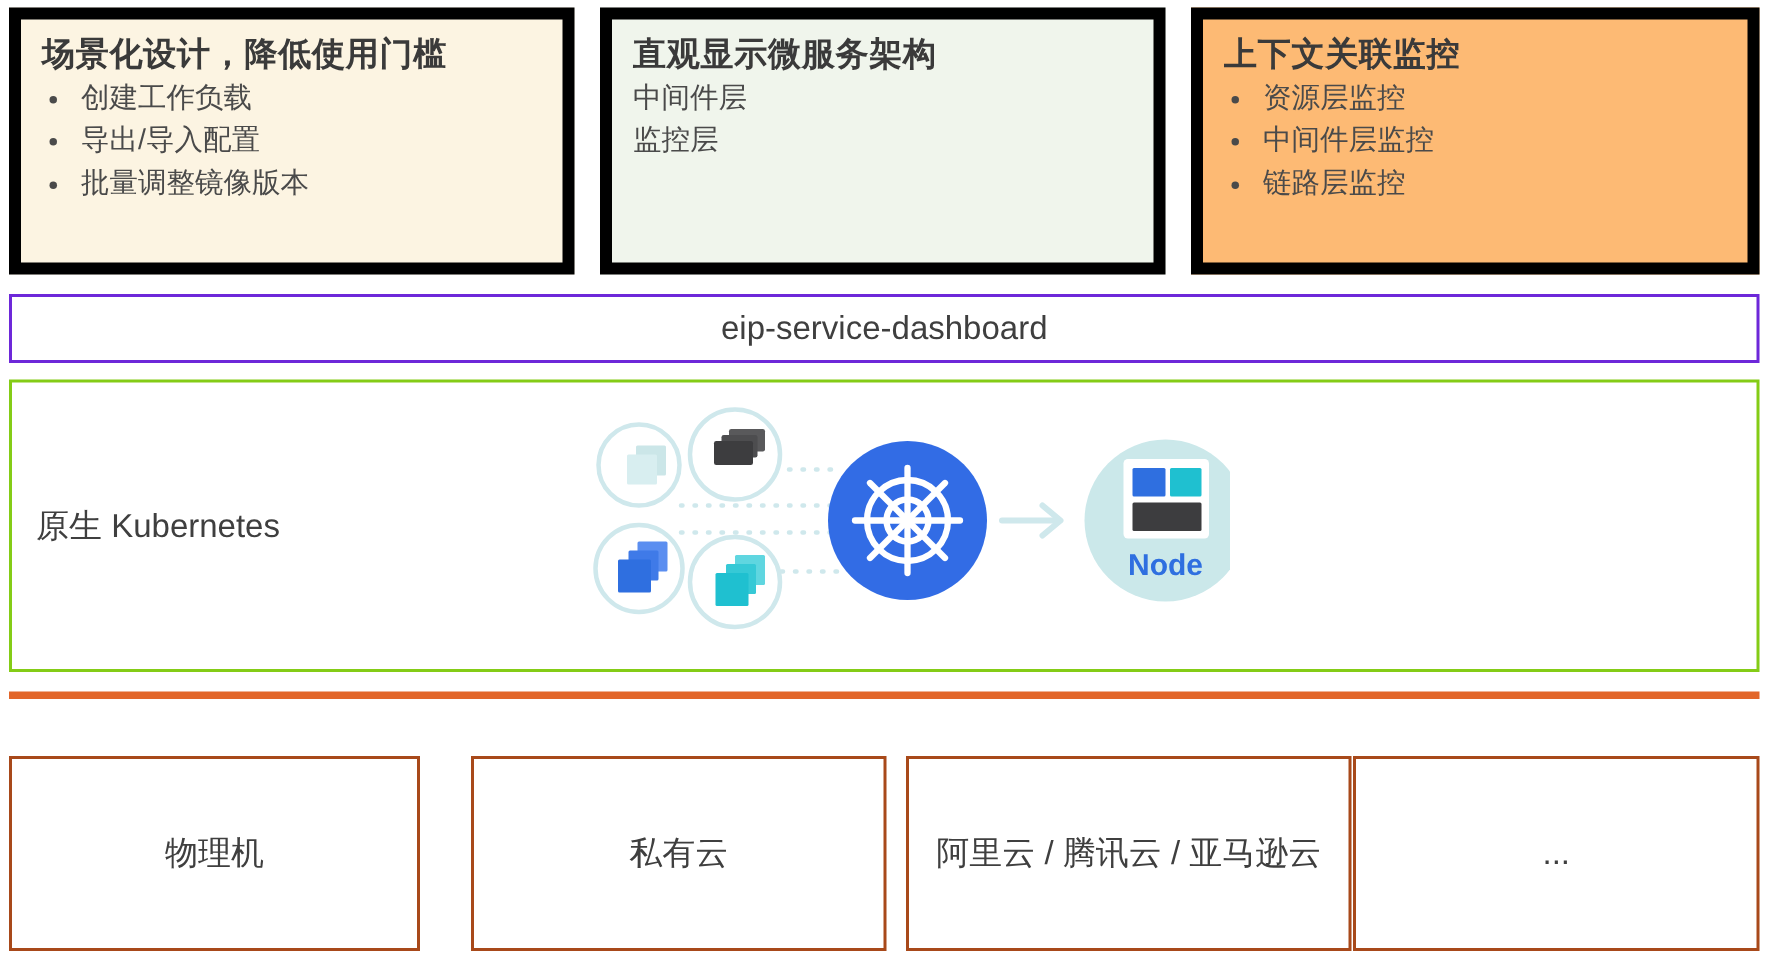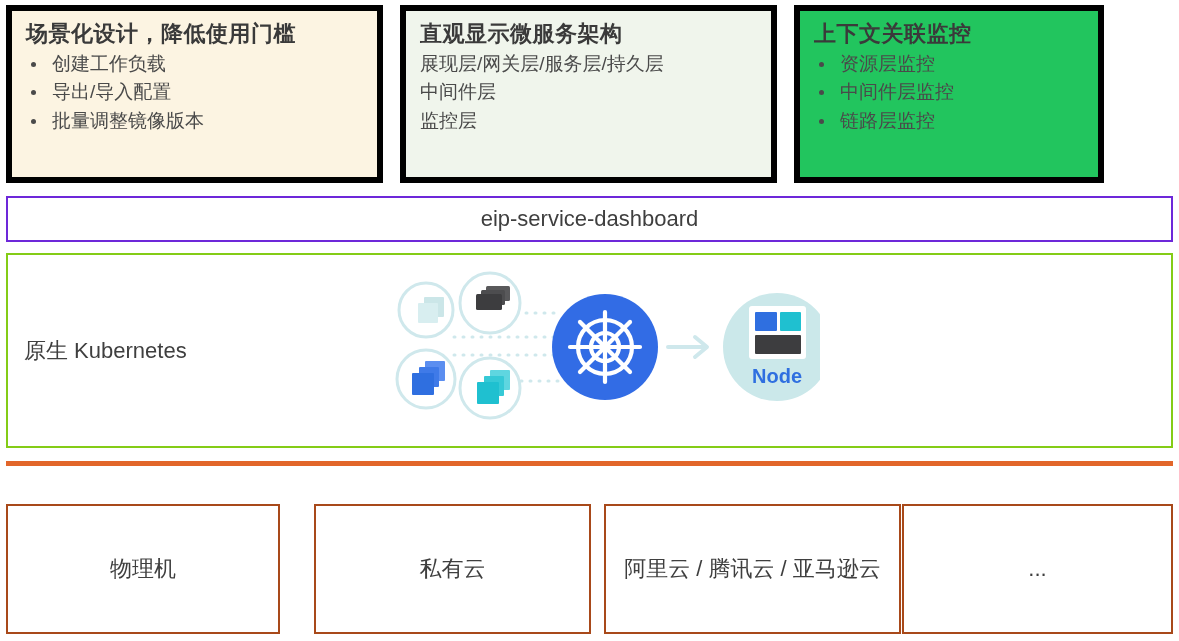--- a/index.html
+++ b/index.html
@@ -28,27 +28,27 @@
     position: absolute;
     left: 6px;
     top: 5px;
     width: 1167px;
     height: 178px;
     display: flex;
     gap: 17px;
   }
   .feature-card {
     box-sizing: border-box;
-    border: 6px solid #000000;
+    border: 8px solid #000000;
     padding: 9px 14px 10px 14px;
     overflow: hidden;
   }
   .feature-card.c0 { width: 377px; background: #fcf4e2; }
   .feature-card.c1 { width: 377px; background: #f0f5ec; }
-  .feature-card.c2 { width: 310px; background: #22c55e; }
+  .feature-card.c2 { width: 379px; background: #fdba74; }
 
   .feature-title {
     font-size: 22px;
     font-weight: bold;
     color: #3a3a3a;
     line-height: 1.25;
     margin: 0 0 2px 0;
     letter-spacing: 0.5px;
   }
   .feature-list {
@@ -176,21 +176,20 @@
       <ul class="feature-list bulleted">
         <li>创建工作负载</li>
         <li>导出/导入配置</li>
         <li>批量调整镜像版本</li>
       </ul>
     </div>
 
     <div class="feature-card c1">
       <div class="feature-title">直观显示微服务架构</div>
       <ul class="feature-list plain">
-        <li>展现层/网关层/服务层/持久层</li>
         <li>中间件层</li>
         <li>监控层</li>
       </ul>
     </div>
 
     <div class="feature-card c2">
       <div class="feature-title">上下文关联监控</div>
       <ul class="feature-list bulleted">
         <li>资源层监控</li>
         <li>中间件层监控</li>

